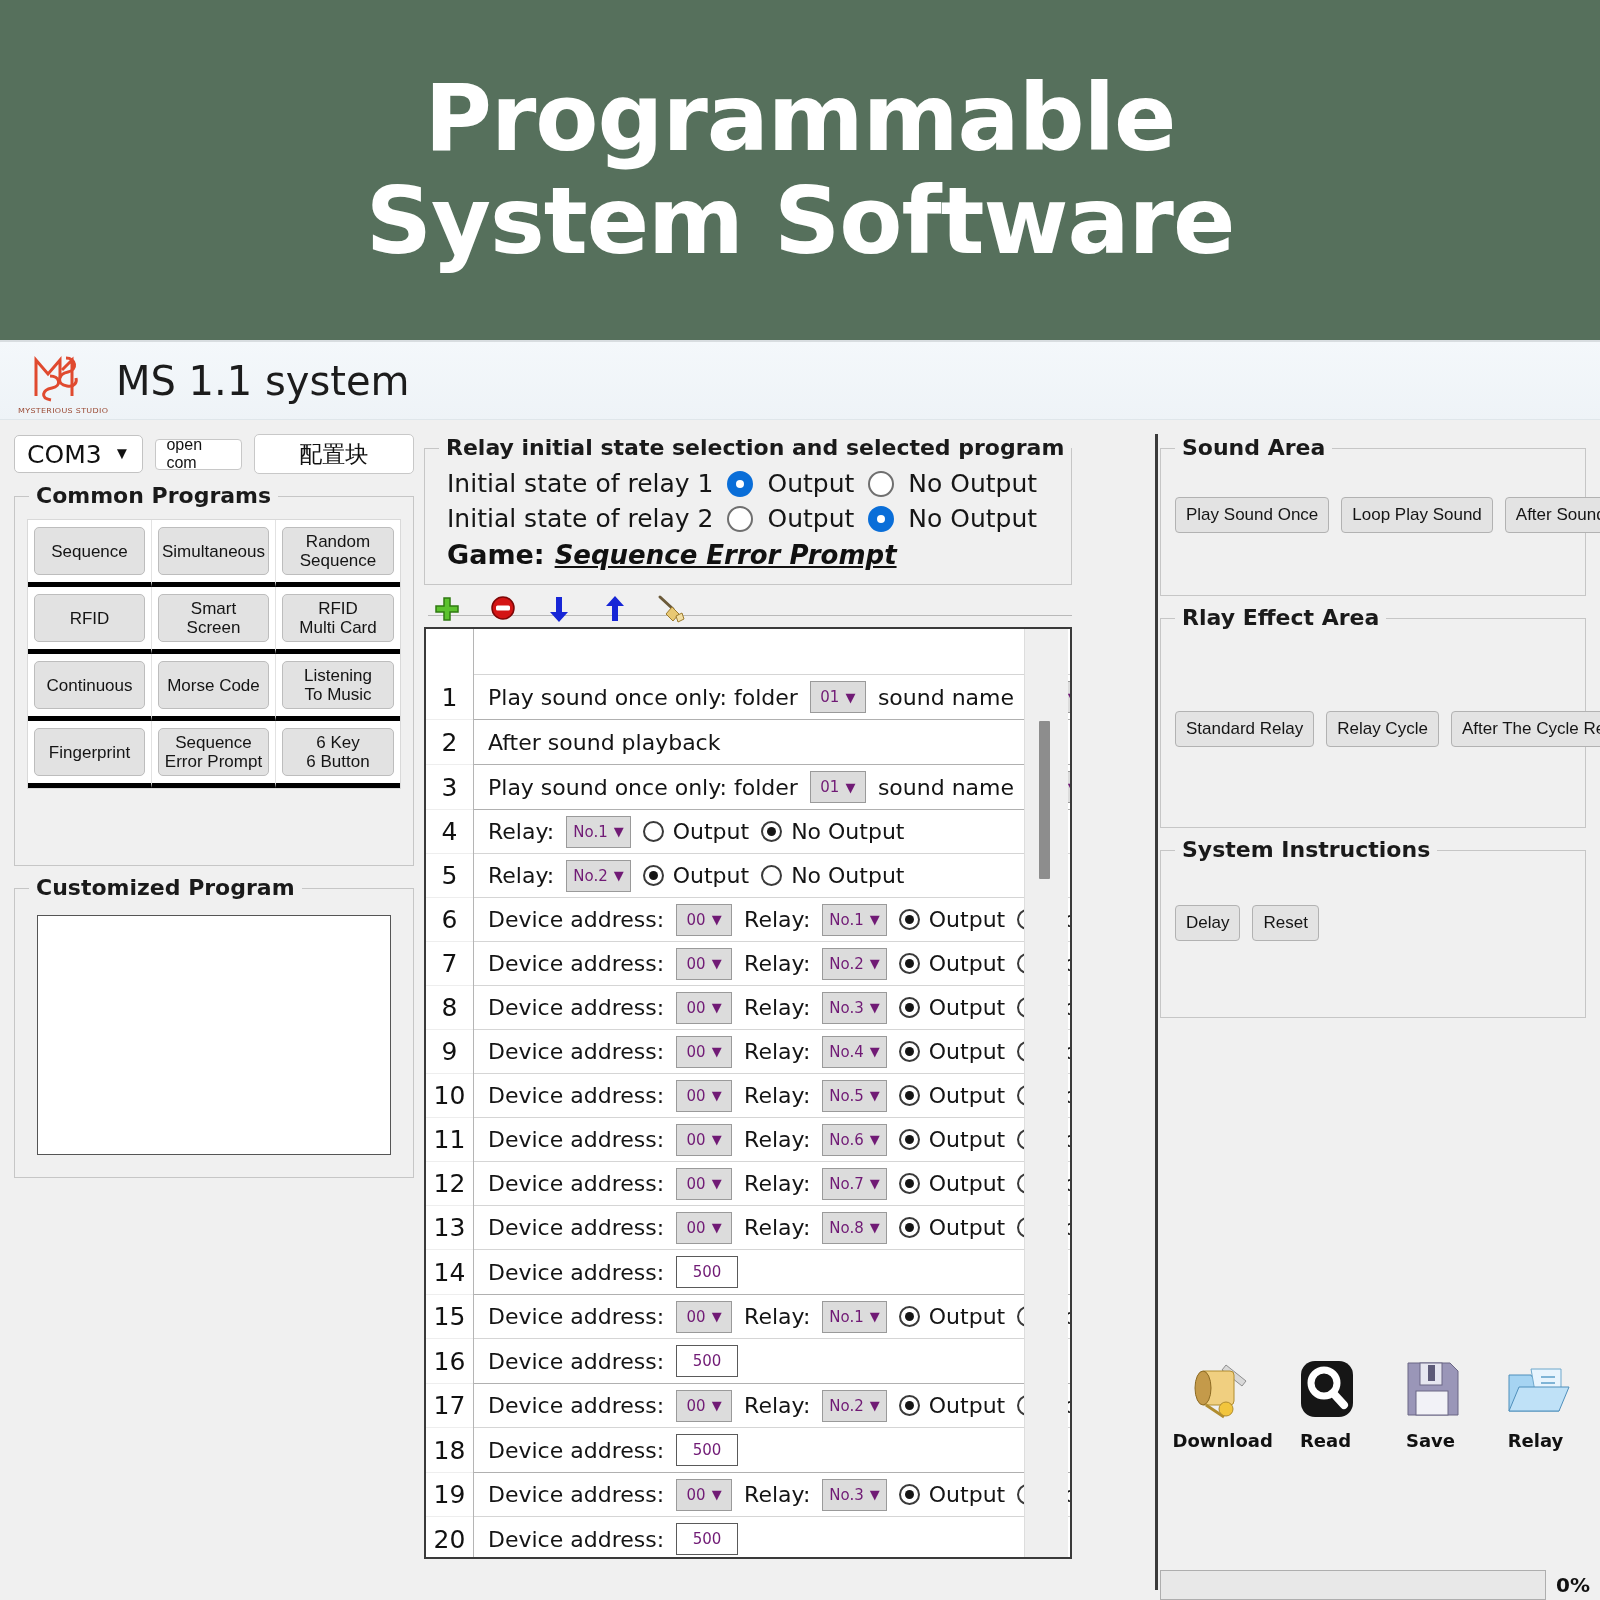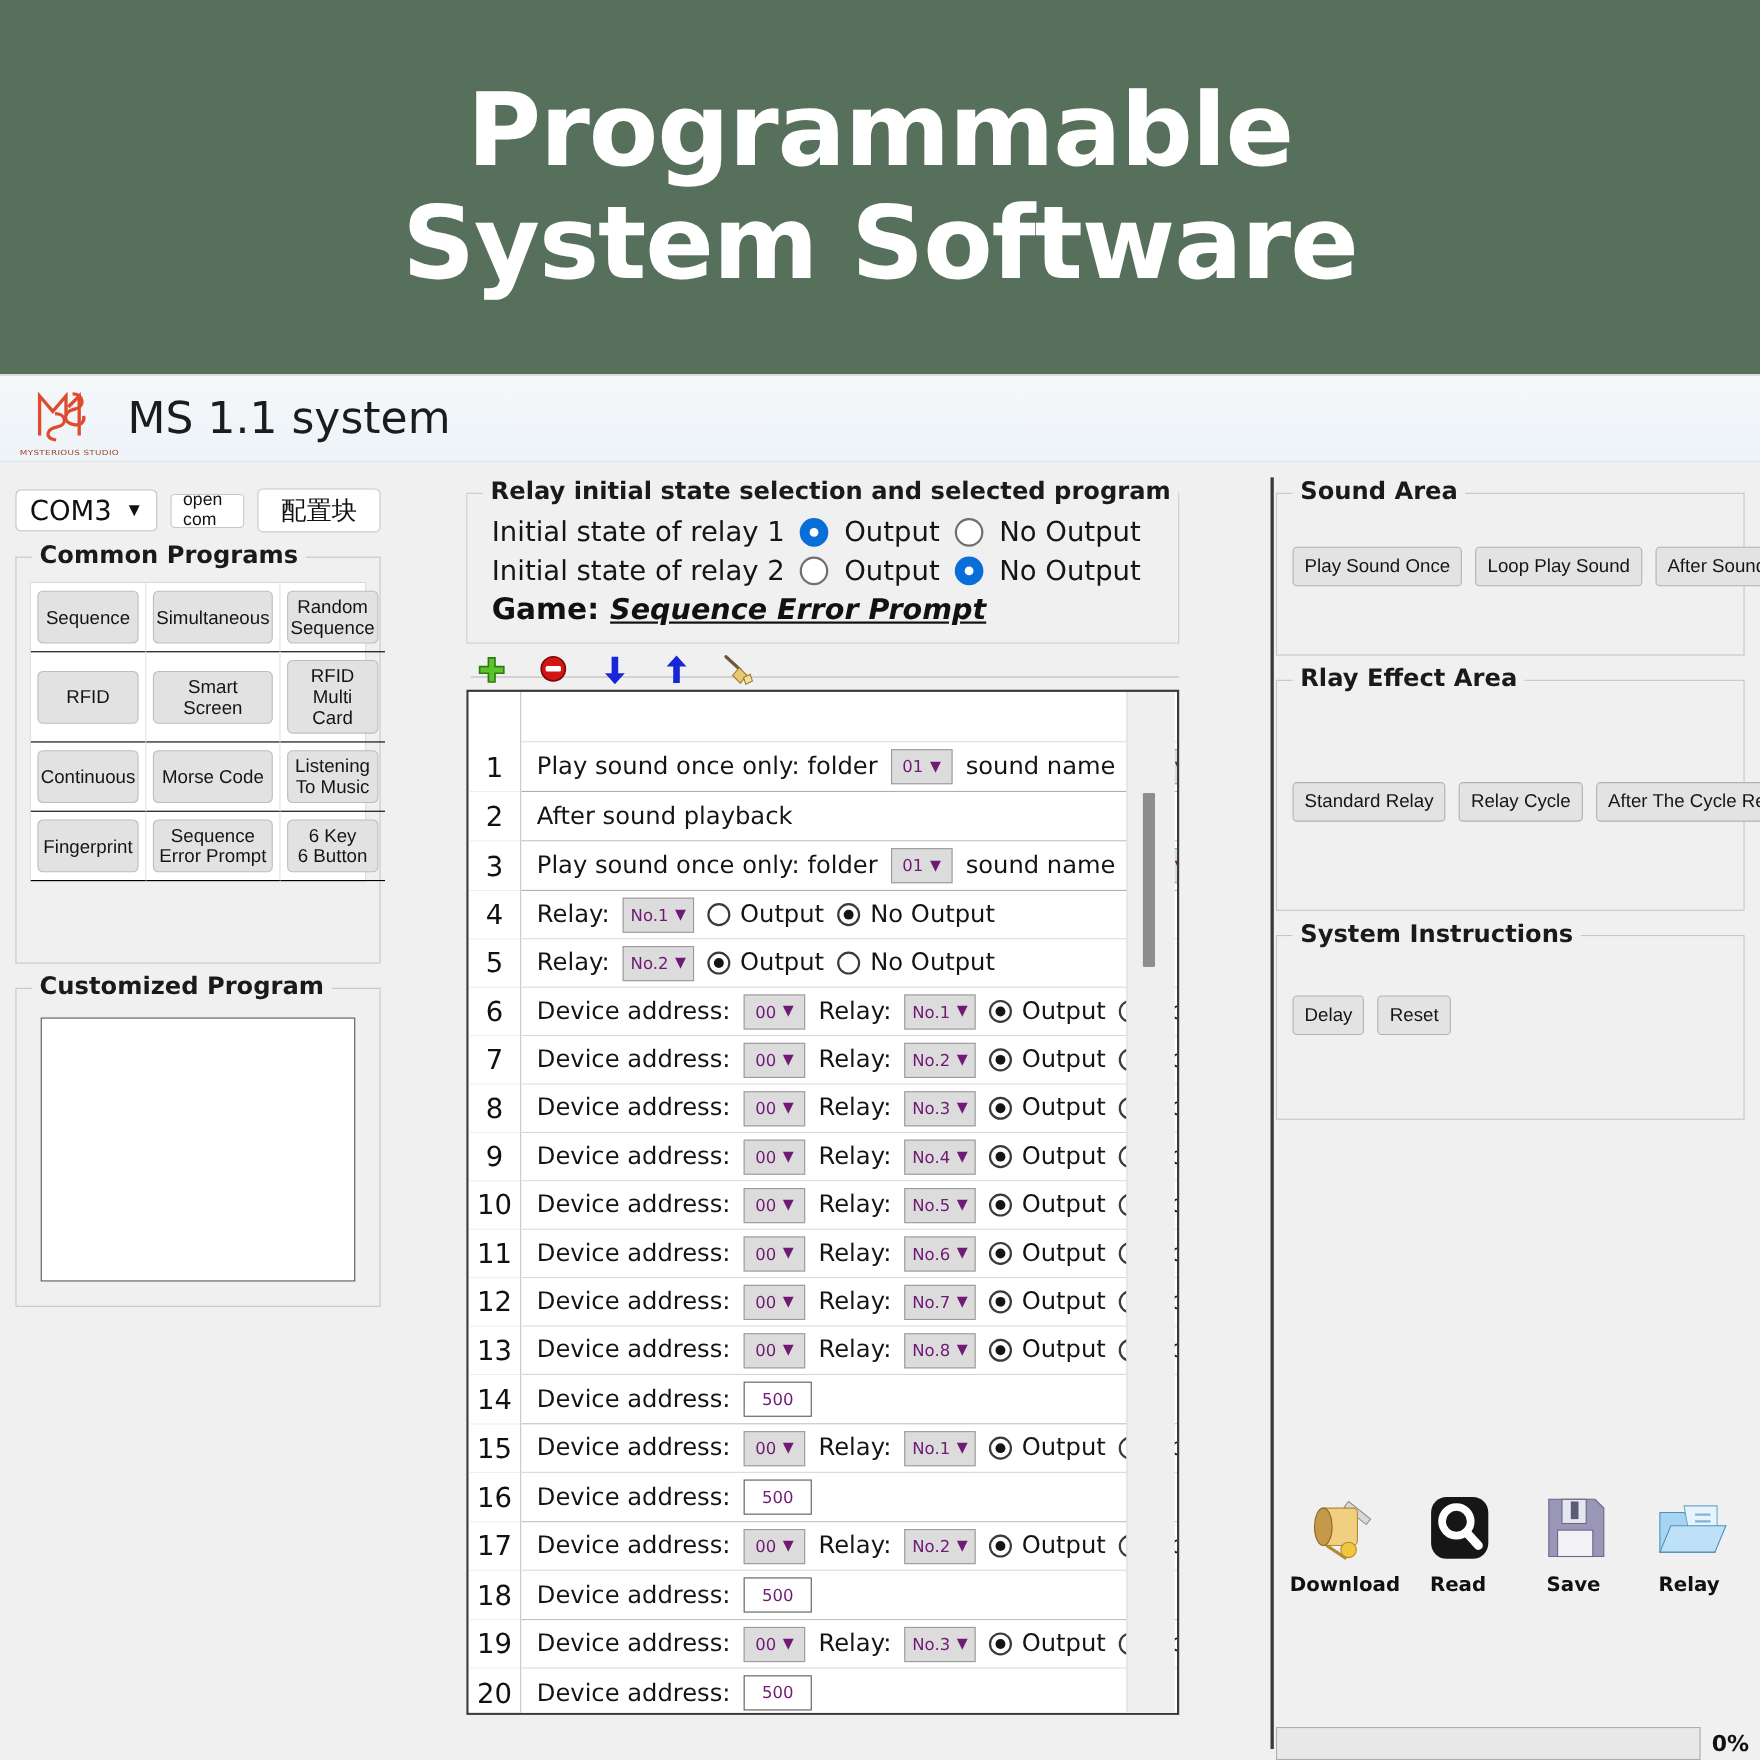--- a/index.html
+++ b/index.html
@@ -52,21 +52,21 @@
     font-family:"DejaVu Sans", sans-serif;
     transform:scaleY(.8);
   }
   #apptitle {
     font-size:40px; color:#1c1c1c; margin-left:20px;
     font-family:"DejaVu Sans", sans-serif;
     font-weight:500;
   }
 
   
-  #leftcol { position:absolute; left:14px; top:102px; width:332px; }
+  #leftcol { position:absolute; left:14px; top:92px; width:400px; }
 
   .toprow { display:flex; align-items:center; gap:12px; }
   .combo {
     border:1px solid #c3c3c3; background:#fff; border-radius:5px;
     height:38px; display:flex; align-items:center; gap:12px;
     padding:0 12px; font-size:25px; color:#111;
   }
   .combo .cv { font-family:"DejaVu Sans", sans-serif; }
   .combo .arr { font-size:17px; }
   .btn-sm {
@@ -90,21 +90,21 @@
     font-family:"DejaVu Sans", sans-serif;
     white-space:nowrap;
   }
 
   #progGrid {
     margin:22px 12px 12px 12px;
     border:1px solid #d9d9d9; background:#fff;
     display:grid; grid-template-columns:1fr 1fr 1fr;
   }
   #progGrid .cell {
-    border-right:1px solid #e2e2e2; border-bottom:1px solid #000000;
+    border-right:1px solid #e2e2e2; border-bottom:5px solid #000000;
     display:flex; align-items:center; justify-content:center;
     padding:7px 6px;
   }
   #progGrid .cell:nth-child(3n) { border-right:none; }
   .pbtn {
     width:100%; min-height:48px;
     border:1px solid #bdbdbd; border-radius:5px;
     background:#e2e2e2; color:#151515;
     font-size:17px; line-height:1.12; text-align:center;
     display:flex; align-items:center; justify-content:center;

